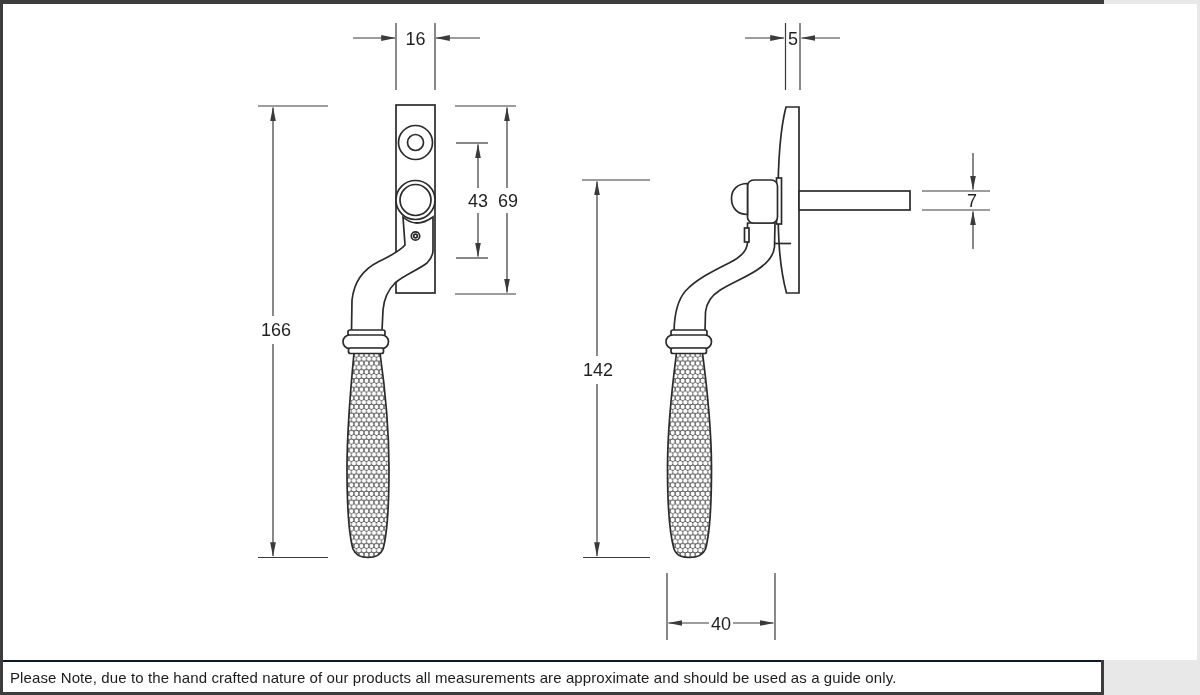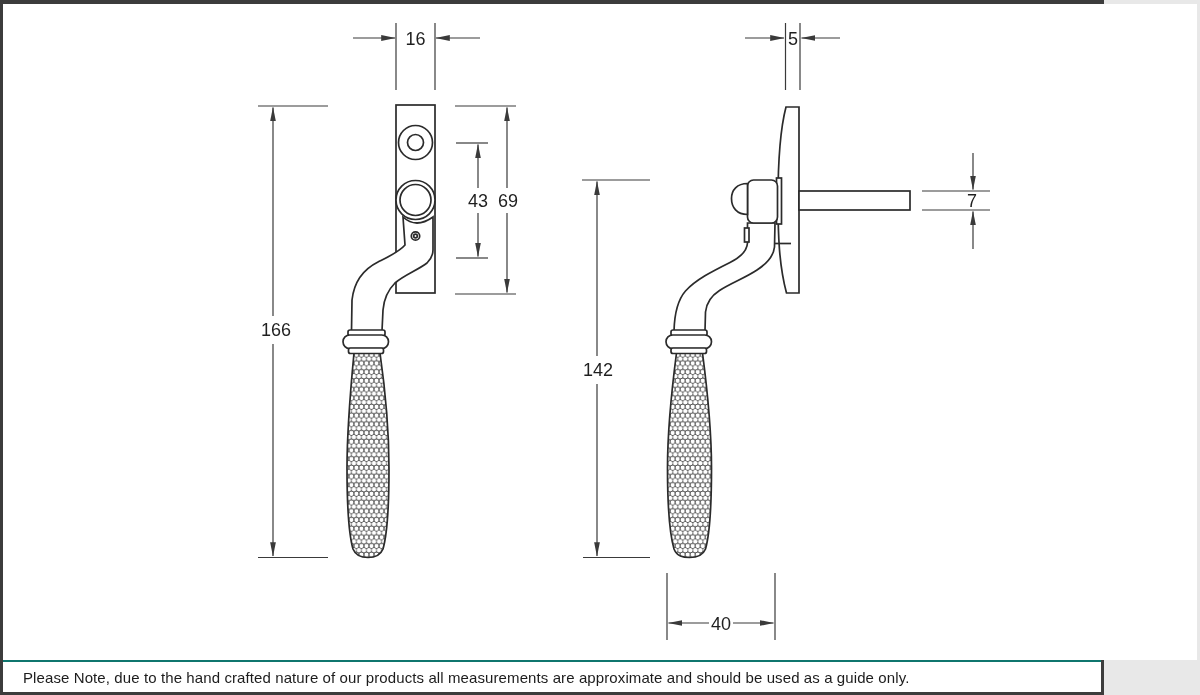--- a/index.html
+++ b/index.html
@@ -3,22 +3,22 @@
 <meta charset="utf-8">
 <style>
   html,body{margin:0;padding:0;background:#e8e8e8;}
   .frame{
     width:1104px;height:695px;box-sizing:border-box;background:#5eead4;
     border:3px solid #3c3c3c;border-top-width:4px;position:relative;
     font-family:"Liberation Sans",sans-serif;
   }
   .drawing-area{display:block;background:#ffffff;}
   .note-bar{
-    height:30px;border-top:2px solid #0f766e;display:flex;align-items:center;
-    padding-left:20px;background:#ffffff;
+    height:30px;border-top:2px solid #0f172a;display:flex;align-items:center;
+    padding-left:7px;background:#ffffff;
   }
   .note-text{
     font-size:15px;color:#1c1c1c;letter-spacing:0.1px;
     font-family:"Liberation Sans",sans-serif;
   }
   svg text{
     font-family:"Liberation Sans",sans-serif;font-size:18px;fill:#1f1f1f;
   }
   svg .obj{stroke:#2b2b2b;stroke-width:1.7;fill:none;}
   svg .objw{stroke:#2b2b2b;stroke-width:1.7;fill:#ffffff;}

